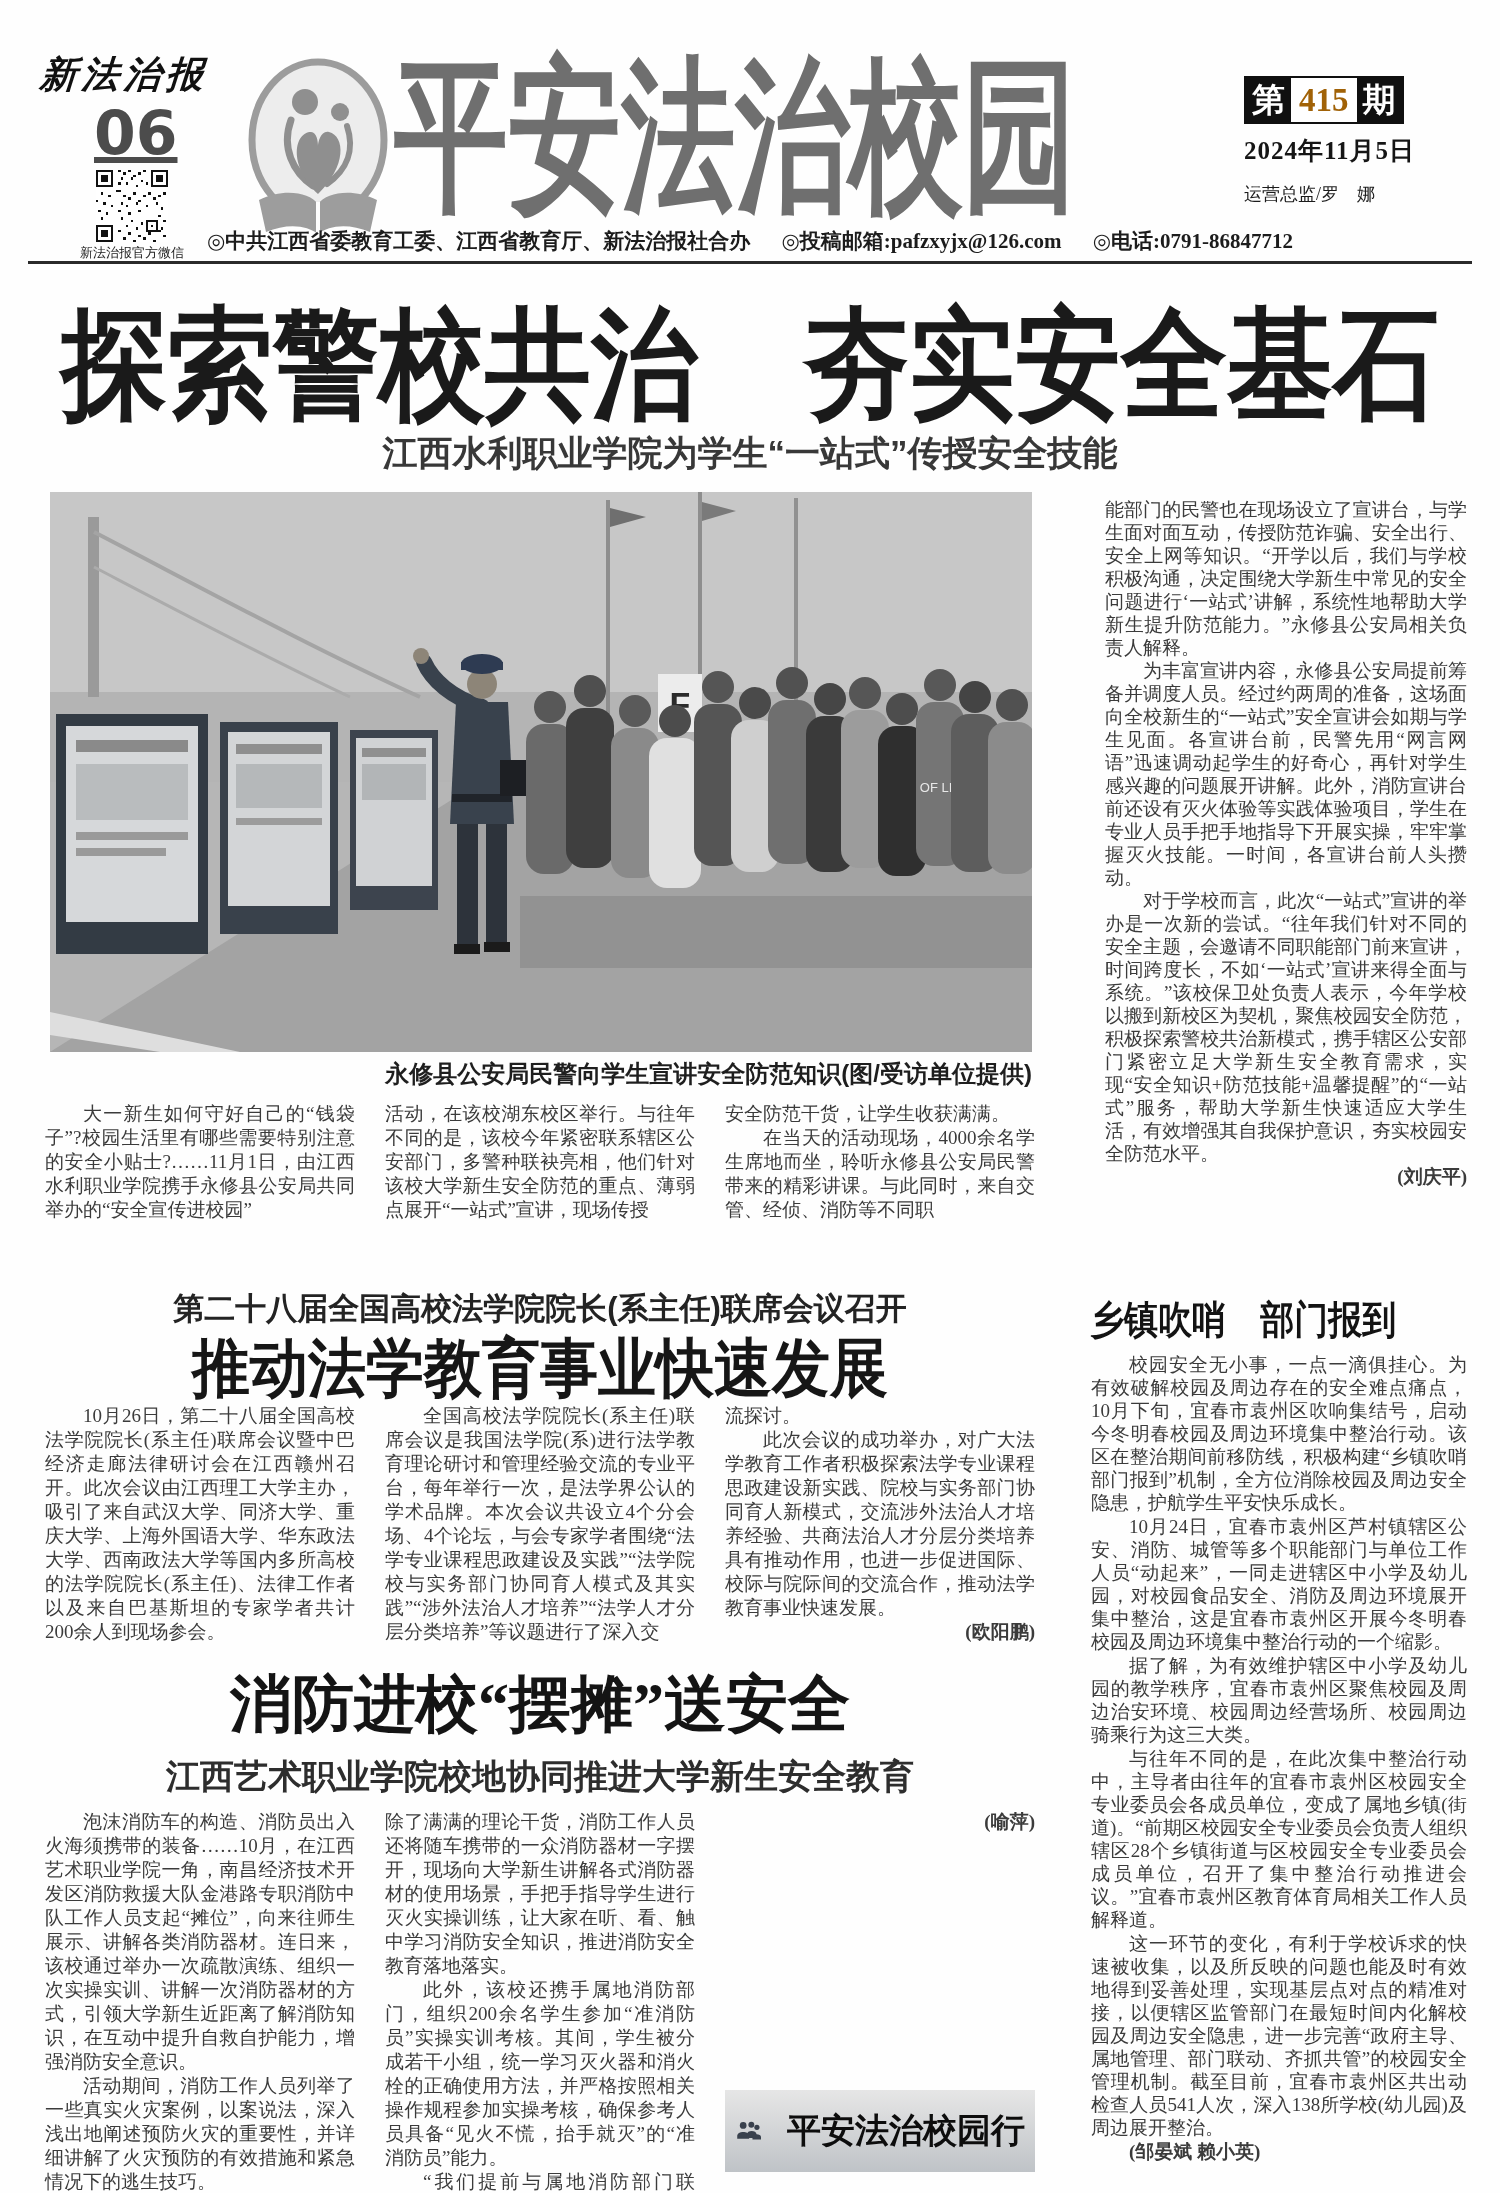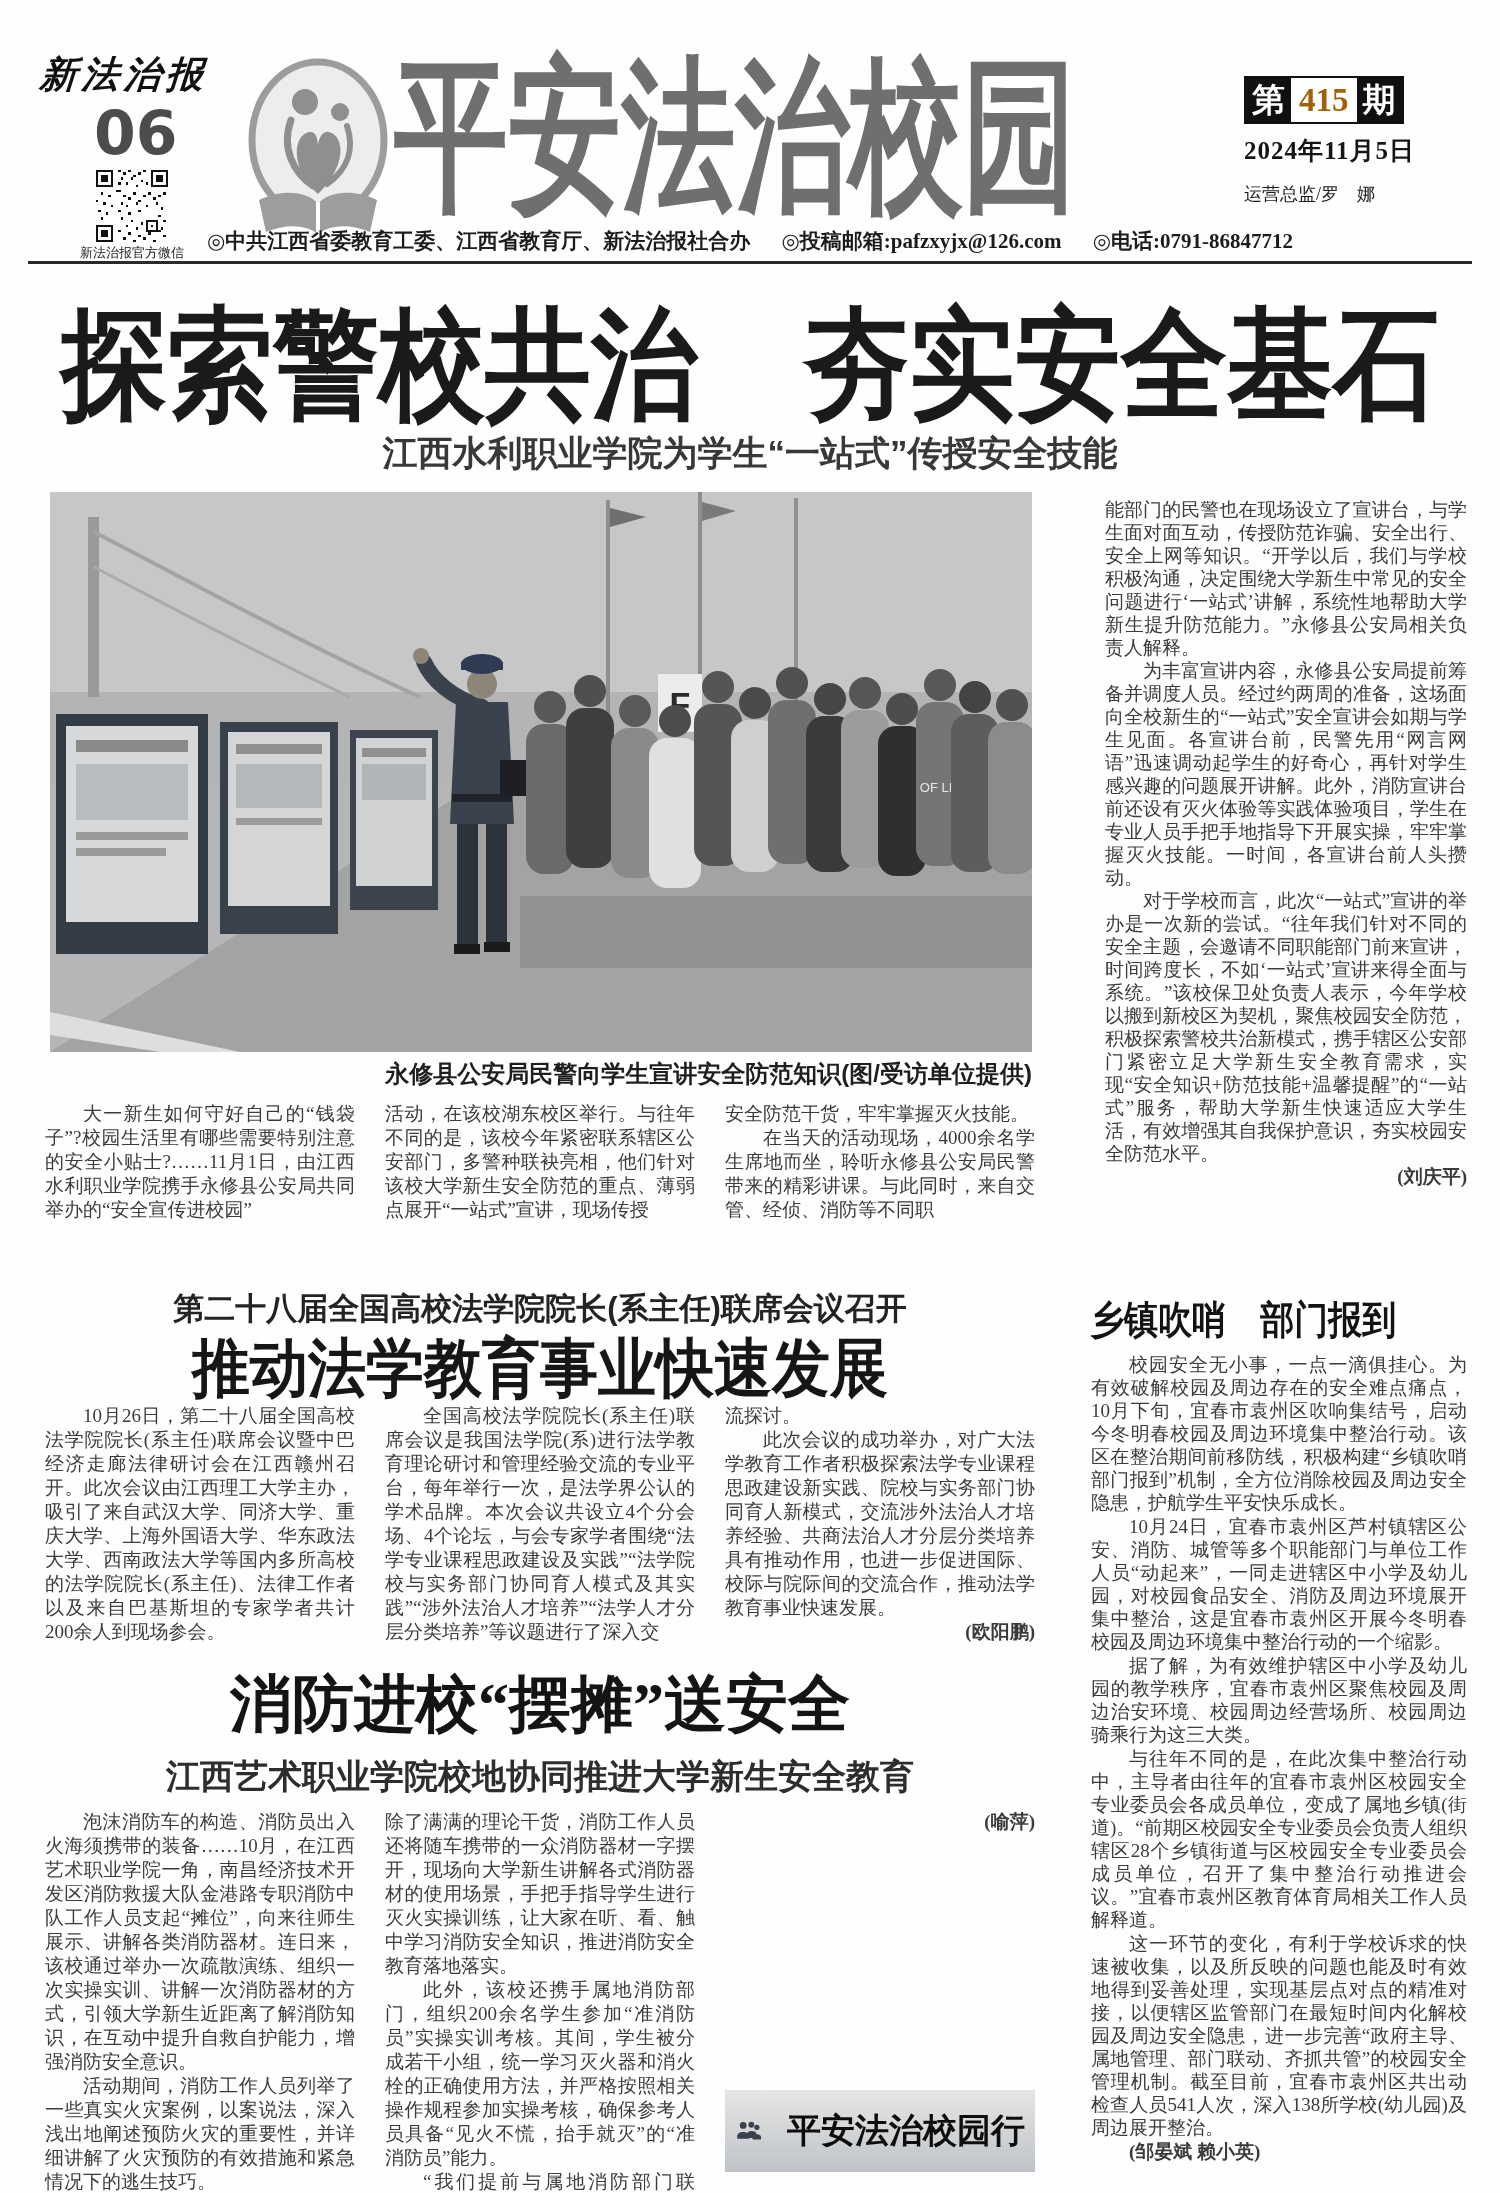--- a/index.html
+++ b/index.html
@@ -5,21 +5,21 @@
   html,body{margin:0;padding:0;background:#e9e9e9;}
   .page{position:relative;width:1500px;height:2193px;background:#fefefe;margin:0 auto;overflow:hidden;
         font-family:"Liberation Serif","DejaVu Serif",serif;color:#3b3b3b;}
   .abs{position:absolute;}
   .sans{font-family:"Liberation Sans","DejaVu Sans",sans-serif;}
 
   
   .paper-name{left:40px;top:50px;font-size:37px;font-weight:900;letter-spacing:5px;color:#111;
               font-style:italic;transform:skewX(-4deg);}
   .page-num{left:94px;top:98px;font-size:60px;font-weight:bold;color:#4c4c4c;
-            font-family:"DejaVu Sans",sans-serif;}
+            font-family:"DejaVu Sans",sans-serif;text-decoration:underline;}
   .qr{left:96px;top:170px;}
   .qr-caption{left:52px;top:244px;width:160px;text-align:center;font-size:13px;color:#222;}
   .logo{left:243px;top:52px;}
   .masthead{left:394px;top:46px;font-size:158px;font-weight:900;color:#6f6f6f;white-space:nowrap;
             transform:scale(0.72,1.05);transform-origin:0 0;line-height:1.1;}
   .issue-box{left:1244px;top:76px;height:48px;display:flex;align-items:center;background:#101010;
              color:#fff;font-weight:900;font-size:33px;padding:0 8px;gap:6px;}
   .issue-box .num{background:#fff;color:#a16207;padding:0 8px;line-height:44px;height:44px;}
   .issue-date{left:1244px;top:134px;font-size:25px;font-weight:bold;color:#151515;letter-spacing:1px;}
   .director{left:1244px;top:182px;font-size:18px;color:#1b1b1b;}
@@ -299,21 +299,21 @@
   <div class="abs photo-caption">永修县公安局民警向学生宣讲安全防范知识(图/受访单位提供)</div>
 
   <div class="abs cols lead-cols">
     <div class="col">
       <p>大一新生如何守好自己的“钱袋子”?校园生活里有哪些需要特别注意的安全小贴士?……11月1日，由江西水利职业学院携手永修县公安局共同举办的“安全宣传进校园”</p>
     </div>
     <div class="col">
       <p class="cont">活动，在该校湖东校区举行。与往年不同的是，该校今年紧密联系辖区公安部门，多警种联袂亮相，他们针对该校大学新生安全防范的重点、薄弱点展开“一站式”宣讲，现场传授</p>
     </div>
     <div class="col">
-      <p class="cont">安全防范干货，牢牢掌握灭火技能。</p>
+      <p class="cont">安全防范干货，让学生收获满满。</p>
       <p>在当天的活动现场，4000余名学生席地而坐，聆听永修县公安局民警带来的精彩讲课。与此同时，来自交管、经侦、消防等不同职</p>
     </div>
   </div>
 
   <div class="abs side-col">
     <p class="cont">能部门的民警也在现场设立了宣讲台，与学生面对面互动，传授防范诈骗、安全出行、安全上网等知识。“开学以后，我们与学校积极沟通，决定围绕大学新生中常见的安全问题进行‘一站式’讲解，系统性地帮助大学新生提升防范能力。”永修县公安局相关负责人解释。</p>
     <p>为丰富宣讲内容，永修县公安局提前筹备并调度人员。经过约两周的准备，这场面向全校新生的“一站式”安全宣讲会如期与学生见面。各宣讲台前，民警先用“网言网语”迅速调动起学生的好奇心，再针对学生感兴趣的问题展开讲解。此外，消防宣讲台前还设有灭火体验等实践体验项目，学生在专业人员手把手地指导下开展实操，牢牢掌握灭火技能。一时间，各宣讲台前人头攒动。</p>
     <p>对于学校而言，此次“一站式”宣讲的举办是一次新的尝试。“往年我们针对不同的安全主题，会邀请不同职能部门前来宣讲，时间跨度长，不如‘一站式’宣讲来得全面与系统。”该校保卫处负责人表示，今年学校以搬到新校区为契机，聚焦校园安全防范，积极探索警校共治新模式，携手辖区公安部门紧密立足大学新生安全教育需求，实现“安全知识+防范技能+温馨提醒”的“一站式”服务，帮助大学新生快速适应大学生活，有效增强其自我保护意识，夯实校园安全防范水平。</p>
     <p class="byline">(刘庆平)</p>
   </div>

